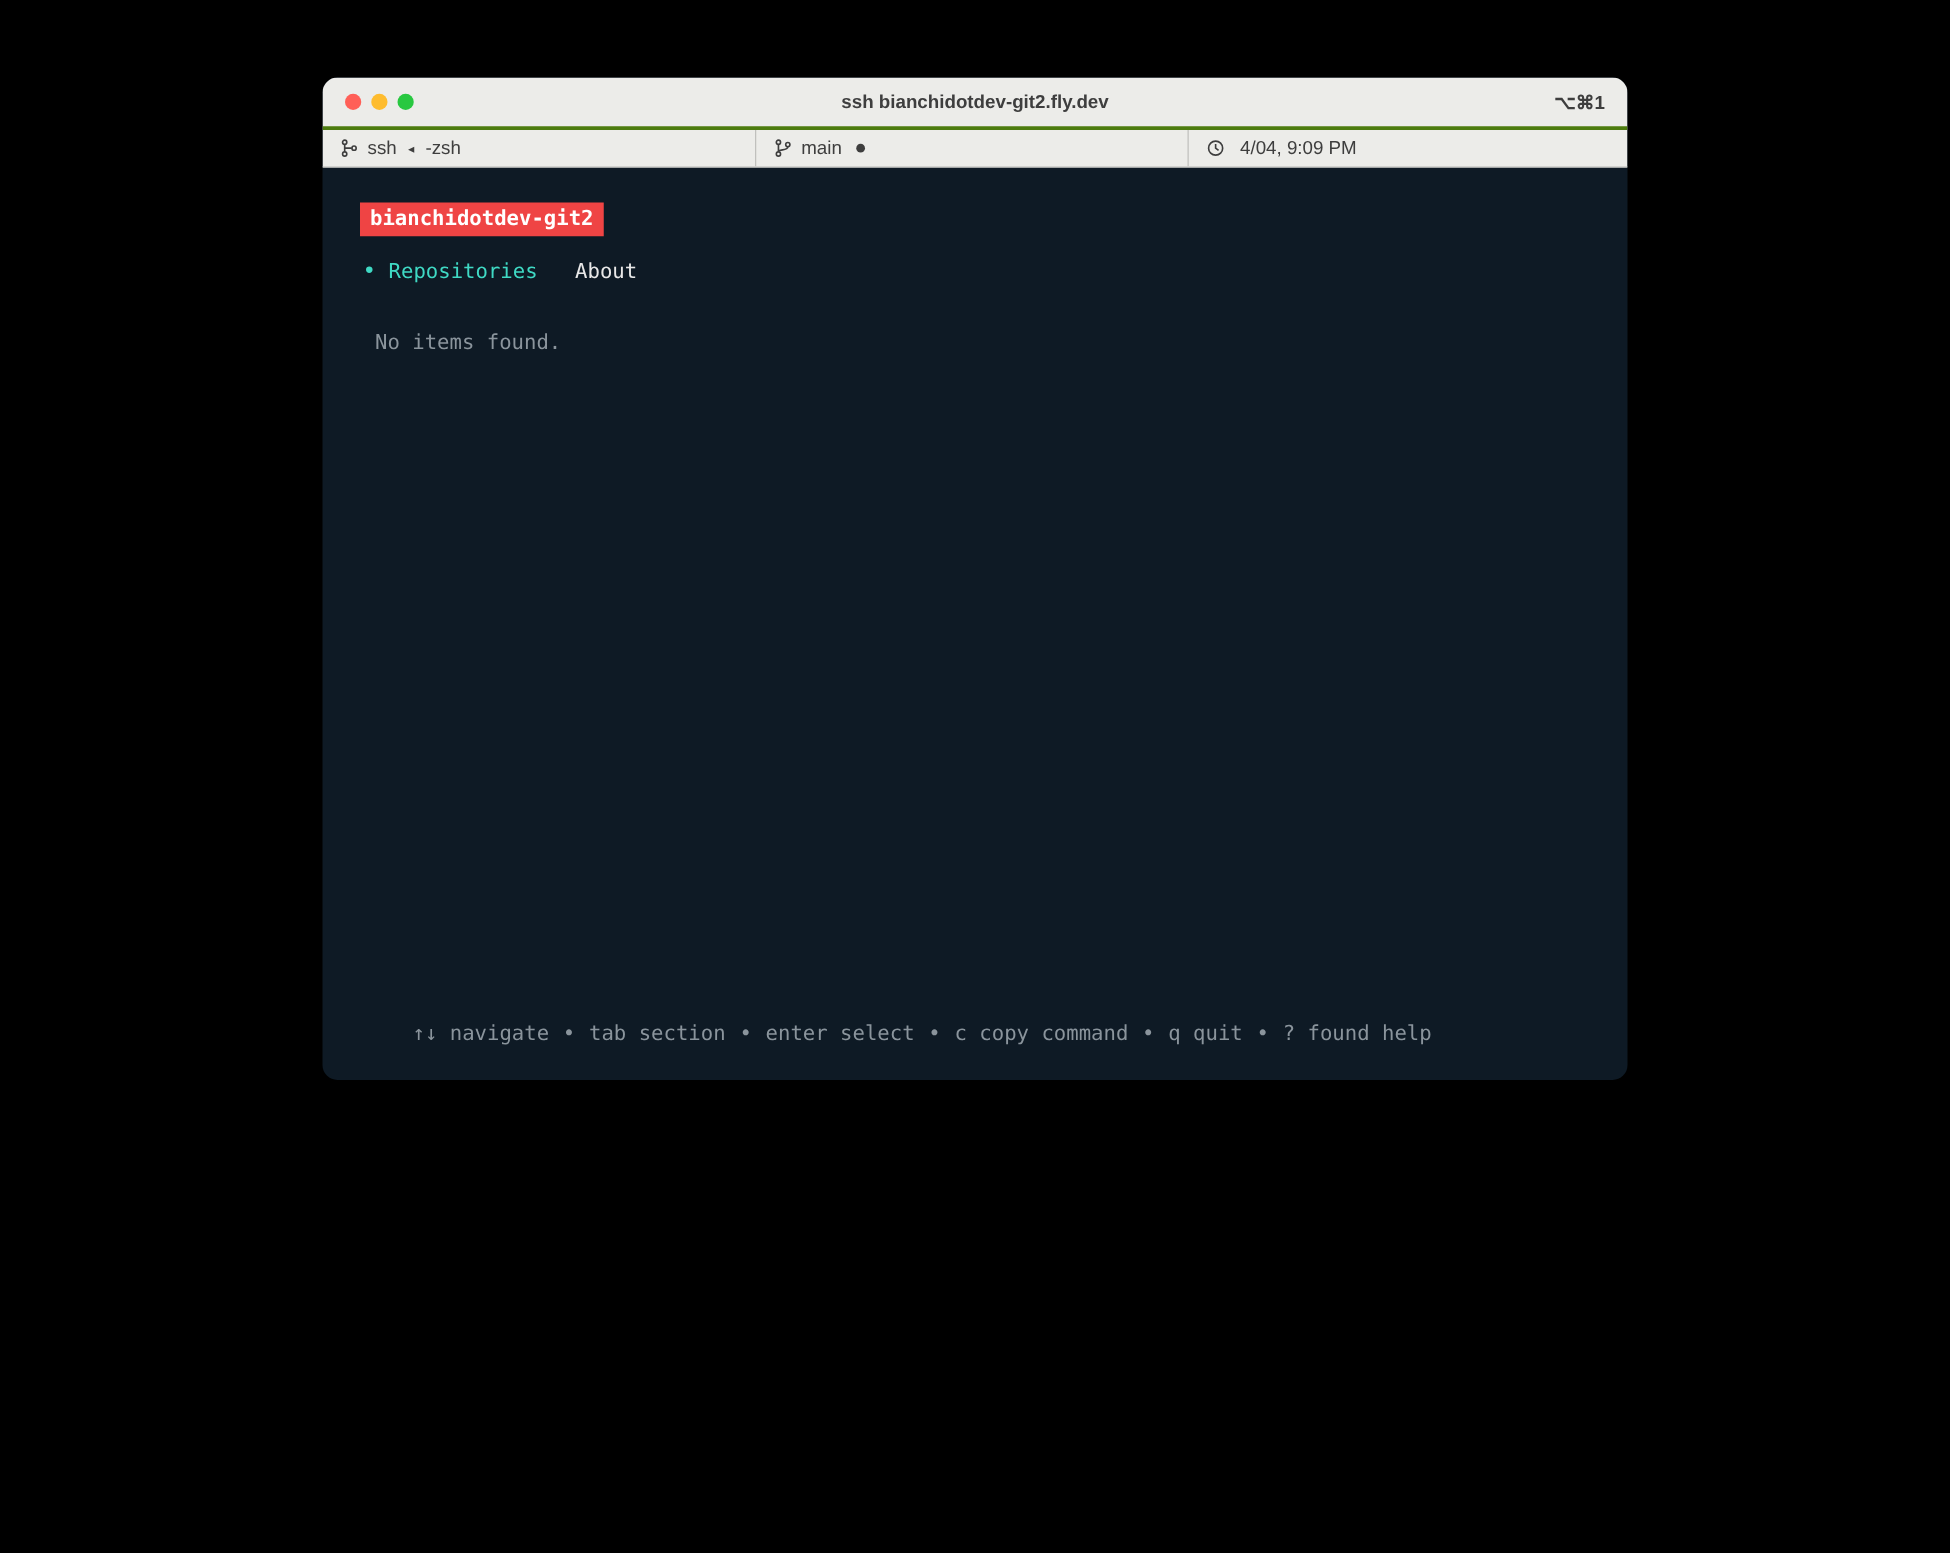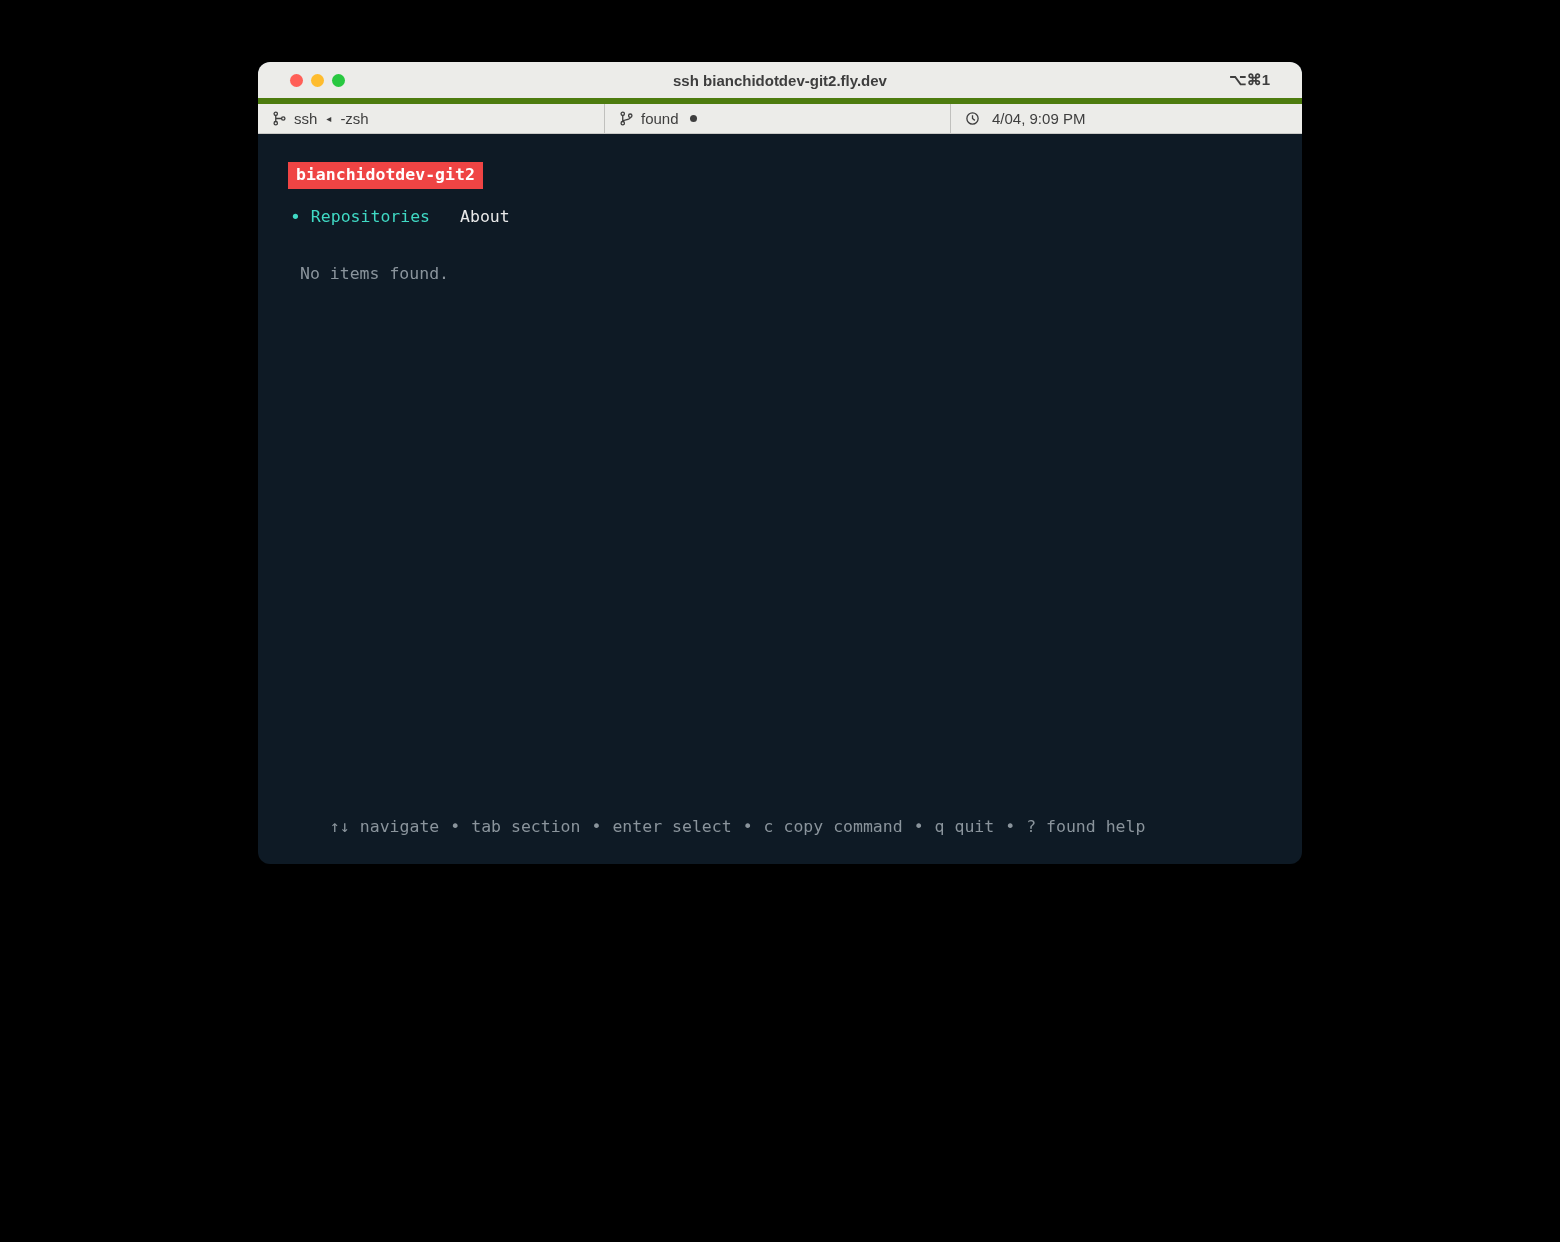--- a/index.html
+++ b/index.html
@@ -28,23 +28,23 @@
       box-shadow: 0 30px 90px rgba(0,0,0,0.6);
       display: flex;
       flex-direction: column;
     }
     
     .titlebar {
       height: 42px;
       background: #ecece9;
       display: flex;
       align-items: center;
-      padding: 0 32px;
+      padding: 0 18px;
       position: relative;
-      border-bottom: 6px solid #4d7c0f;
+      border-bottom: 3px solid #4d7c0f;
     }
     
     .traffic-lights {
       display: flex;
       gap: 8px;
       align-items: center;
     }
     
     .traffic-light {
       width: 13px;
@@ -237,21 +237,21 @@
     </div>
     <div class="status-section mid">
       <span class="status-icon">
         <svg width="15" height="15" viewBox="0 0 16 16" fill="none" stroke="#3e3e3e" stroke-width="1.4">
           <circle cx="4" cy="3" r="1.8"></circle>
           <circle cx="4" cy="13" r="1.8"></circle>
           <circle cx="12" cy="5" r="1.8"></circle>
           <path d="M4 5 V11 M12 7 C12 10 4 9 4 11"></path>
         </svg>
       </span>
-      <span>found</span>
+      <span>main</span>
       <span class="dirty-dot"></span>
     </div>
     <div class="status-section right">
       <span class="status-icon">
         <svg width="15" height="15" viewBox="0 0 16 16" fill="none" stroke="#3e3e3e" stroke-width="1.4">
           <circle cx="8" cy="8" r="6"></circle>
           <path d="M8 4.5 V8 L10.5 10"></path>
         </svg>
       </span>
       <span>4/04, 9:09 PM</span>

